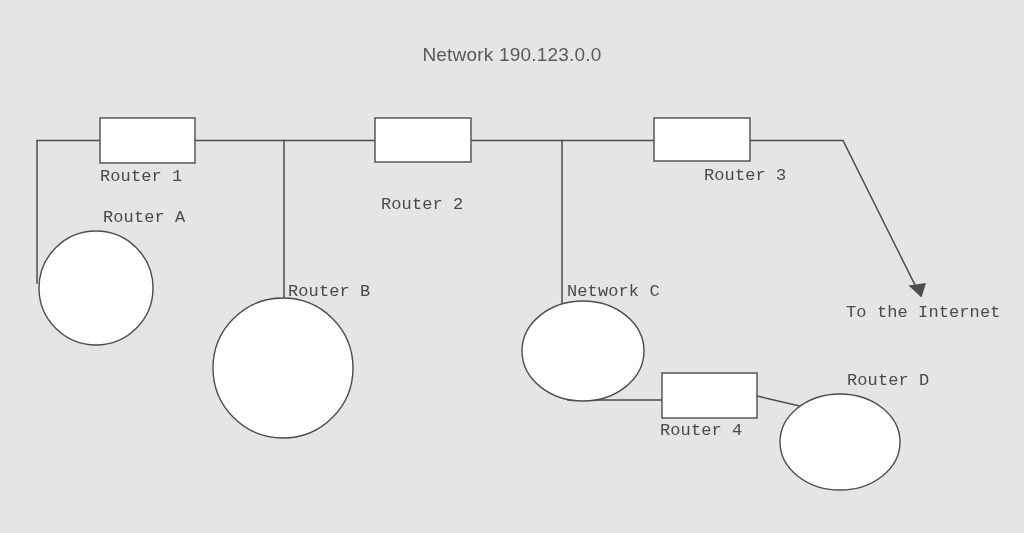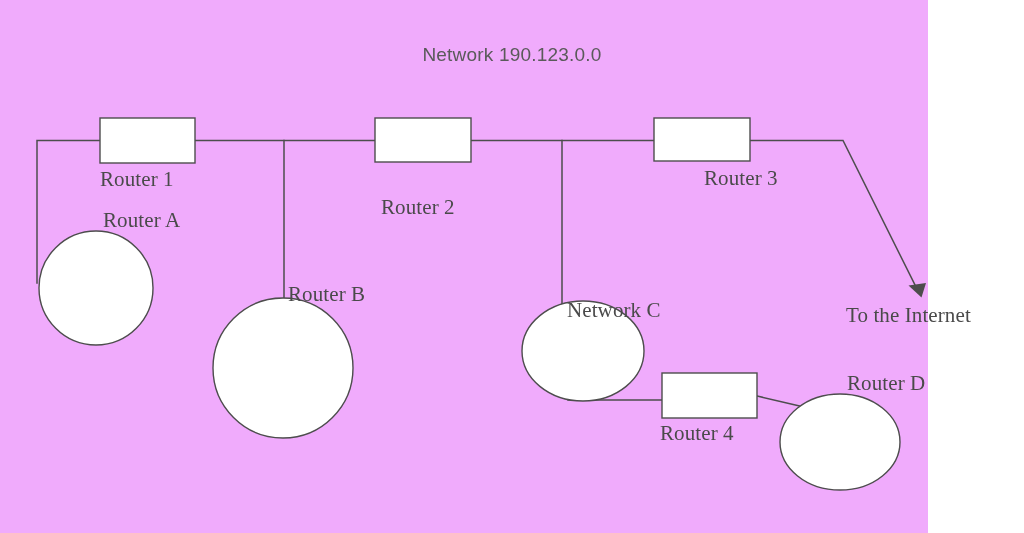--- a/index.html
+++ b/index.html
@@ -10,23 +10,23 @@
   }
   body {
     width: 1024px;
     height: 533px;
     font-family: "Liberation Sans", sans-serif;
     overflow: hidden;
     position: relative;
   }
   #diagram-root {
     position: relative;
-    width: 928px;
+    width: 1024px;
     height: 533px;
-    background: #f0abfc;
+    background: #e5e5e5;
   }
   #diagram-svg {
     position: absolute;
     top: 0;
     left: 0;
     width: 1024px;
     height: 533px;
     display: block;
   }
   .diagram-title {
@@ -36,22 +36,22 @@
     width: 1024px;
     text-align: center;
     font-family: "Liberation Sans", sans-serif;
     font-size: 19px;
     color: #5a5a5a;
     letter-spacing: 0.2px;
     white-space: nowrap;
   }
   .node-label {
     position: absolute;
-    font-family: Liberation Serif, serif;
-    font-size: 21px;
+    font-family: Liberation Mono, monospace;
+    font-size: 17px;
     color: #4a4a4a;
     white-space: nowrap;
     letter-spacing: 0.1px;
   }
   .router-shape, .cloud-shape {
     fill: #ffffff;
     stroke: #4d4d4d;
     stroke-width: 1.4;
   }
   .link-line {
@@ -109,19 +109,19 @@
   <div class="node-label" style="left:381px; top:167px;margin-top:28px;">Router 2</div>
 
   <div class="node-label" style="left:660px; top:166px;margin-left:44px;">Router 3</div>
 
   <div class="node-label" style="left:660px; top:421px;">Router 4</div>
 
   <div class="node-label" style="left:103px; top:208px;">Router A</div>
 
   <div class="node-label" style="left:288px; top:282px;">Router B</div>
 
-  <div class="node-label" style="left:567px; top:298px;text-align:center;">Network C</div>
+  <div class="node-label" style="left:567px; top:282px;text-align:center;">Network C</div>
 
   <div class="node-label" style="left:847px; top:371px;">Router D</div>
 
   <div class="node-label" style="left:846px; top:303px;">To the Internet</div>
 
 </div>
 
 </body></html>

